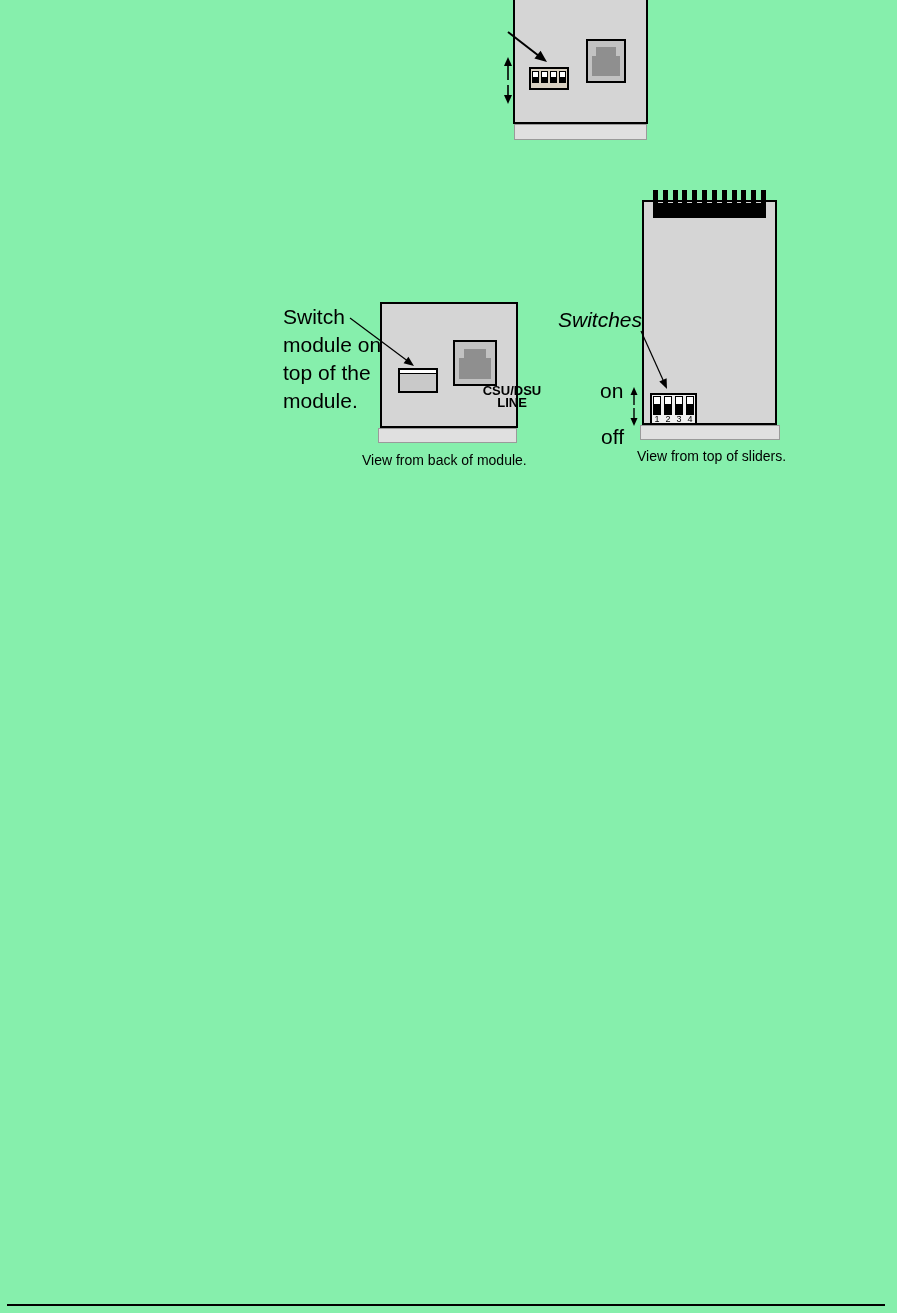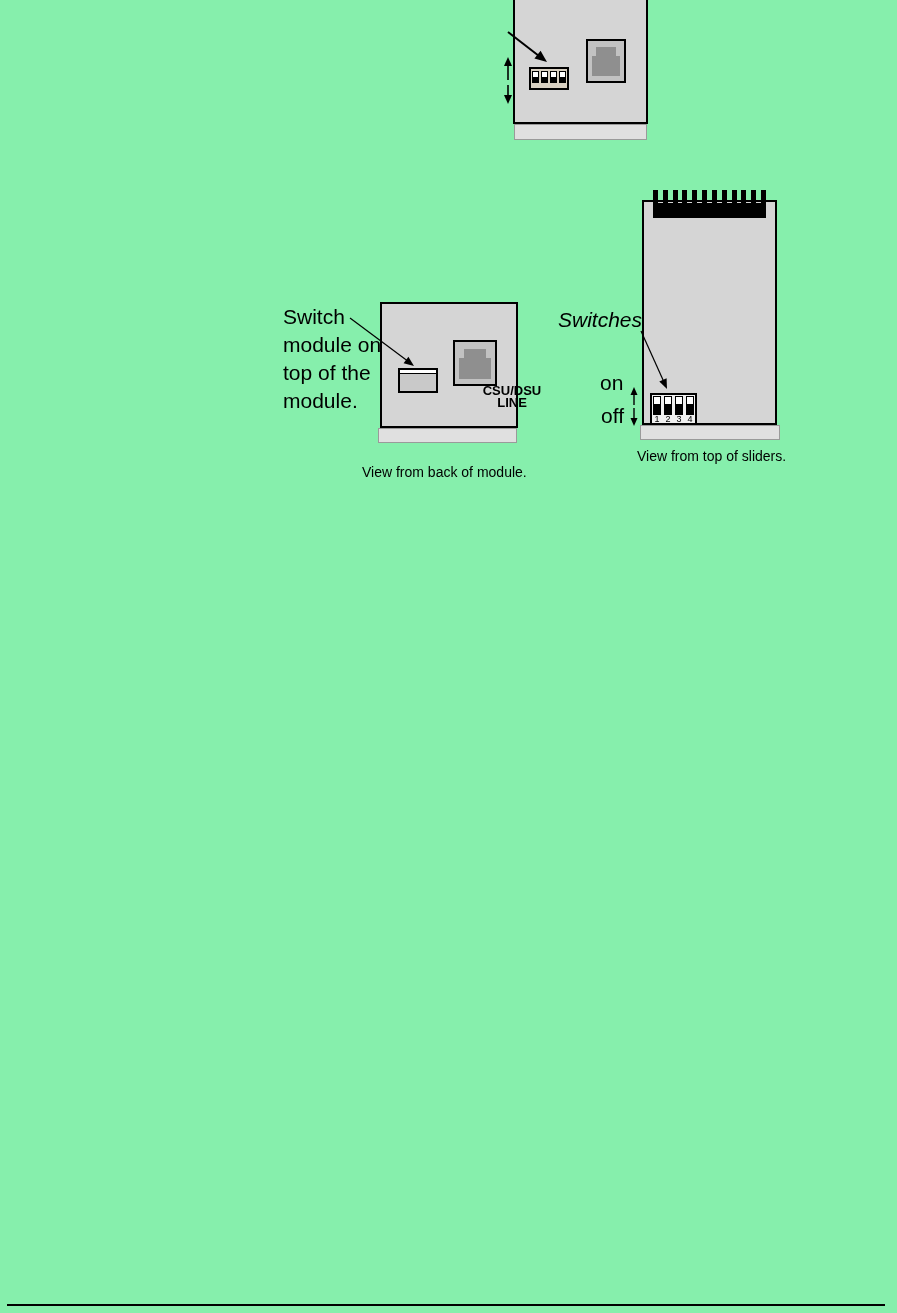--- a/index.html
+++ b/index.html
@@ -41,31 +41,31 @@
   .f2-panel { left: 380px; top: 302px; width: 138px; height: 126px; }
   .f2-switchbox { left: 398px; top: 368px; width: 40px; height: 25px;
                   background: #c9c9c9; border: 2px solid #000; }
   .f2-switchbox .sliders { height: 4px; background: #fff; border-bottom: 1px solid #000; }
   .f2-jack { left: 453px; top: 340px; width: 44px; height: 46px; }
   .f2-jack .jack-tab { width: 22px; height: 9px; margin-top: 7px; }
   .f2-jack .jack-body { width: 32px; height: 21px; }
   .f2-portlabel { left: 440px; top: 385px; width: 70px; text-align: center;
                   font-size: 13px; font-weight: 600; line-height: 12px; margin-left: 37px; }
   .f2-strip { left: 378px; top: 428px; width: 139px; height: 15px; }
-  .f2-caption { left: 362px; top: 464px; font-size: 14px; }
+  .f2-caption { left: 362px; top: 452px; font-size: 14px; }
 
   
   .f3-body { left: 642px; top: 200px; width: 135px; height: 225px; }
   .f3-connbar { left: 653px; top: 203px; width: 113px; height: 15px; background: #000; }
   .f3-teeth { left: 653px; top: 190px; width: 113px; height: 13px;
               display: flex; justify-content: space-between; }
   .f3-teeth .tooth { width: 5px; height: 13px; background: #000; }
   .f3-label { left: 558px; top: 308px; font-size: 21px; font-style: italic; }
-  .f3-on { left: 600px; top: 371px; font-size: 21px; }
-  .f3-off { left: 601px; top: 404px; font-size: 21px; }
+  .f3-on { left: 600px; top: 379px; font-size: 21px; }
+  .f3-off { left: 601px; top: 425px; font-size: 21px; }
   .f3-dip { left: 650px; top: 393px; width: 47px; height: 32px;
             background: #f0f0f0; border: 2px solid #000; }
   .f3-dip .row { display: flex; gap: 3px; padding-left: 1px; }
   .f3-dip .sw { width: 8px; height: 19px; background: #000; margin-top: 1px; }
   .f3-dip .knob { width: 6px; height: 7px; background: #fff; margin: 1px auto 0; }
   .f3-dip .num { width: 8px; font-size: 9px; line-height: 8px; text-align: center; }
   .f3-strip { left: 640px; top: 425px; width: 140px; height: 15px; }
   .f3-caption { left: 637px; top: 448px; font-size: 14px; }
 
   

